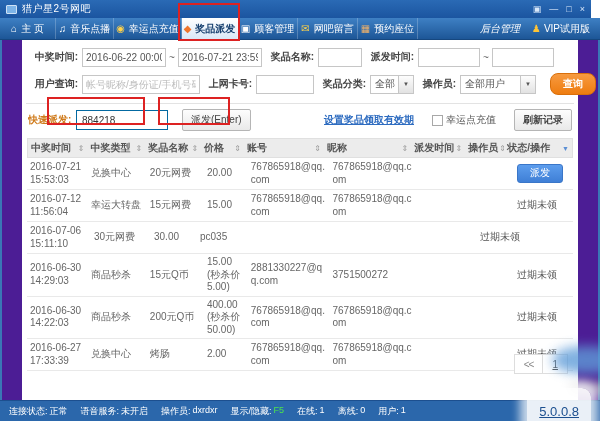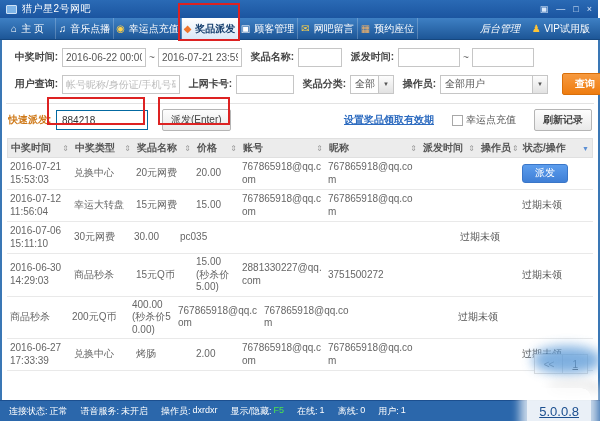--- a/index.html
+++ b/index.html
@@ -4,21 +4,21 @@
 <style>
   * { margin:0; padding:0; box-sizing:border-box; }
   html,body { width:600px; height:421px; }
   body {
     position:relative; overflow:hidden; background:#fff;
     font-family:"Liberation Sans","DejaVu Sans",sans-serif;
     -webkit-font-smoothing:antialiased;
   }
   
   .titlebar {
-    position:absolute; top:0; left:0; right:2px; height:18px;
+    position:absolute; top:0; left:0; right:9px; height:18px;
     background:linear-gradient(#2a6ab5,#1b55a0);
     display:flex; align-items:center; padding:0 6px; color:#fff;
   }
   .app-icon { width:11px; height:9px; border:1px solid #cfe2f6; background:#7db4e8; border-radius:1px; margin-right:5px; flex:none; }
   .title-text { font-size:10px; letter-spacing:.5px; }
   .win-controls { margin-left:auto; display:flex; gap:8px; font-size:9px; color:#d9e8fa; }
   .win-controls span { cursor:pointer; line-height:14px; }
   
   .tabbar {
     position:absolute; top:18px; left:0; right:0; height:22px;
@@ -31,41 +31,41 @@
     border-right:1px solid rgba(255,255,255,.22); cursor:pointer; flex:none;
   }
   .tab.active { background:linear-gradient(#ffffff,#d9e8f7); color:#17406f; font-weight:bold; }
   .ticon { font-size:10px; line-height:10px; }
   .tabbar-right { margin-left:auto; display:flex; align-items:center; gap:12px; padding-right:10px; color:#fff; font-size:10px; }
   .tabbar-right .vip { display:flex; align-items:center; gap:3px; cursor:pointer; }
   .tabbar-right .admin { cursor:pointer;font-style:italic; }
   
   .content {
     position:absolute; top:40px; left:0; right:0; bottom:21px;
-    background:#f0abfc; border-left:2px solid #3a77b5; border-right:2px solid #3a77b5;
-    padding:0 0;
+    background:#4c1d95; border-left:2px solid #3a77b5; border-right:2px solid #3a77b5;
+    padding:0 20px;
   }
   .content-inner { position:relative; background:#fff; width:100%; height:100%; }
   
   .filters { padding:6px 4px 2px; }
   .frow { display:flex; align-items:center; height:22px; margin-bottom:5px; font-size:10px; color:#444; }
   .flabel { flex:none; font-weight:bold; text-align:right; padding-right:4px; white-space:nowrap; overflow:hidden; }
   .lw56 { width:56px; } .lw44 { width:46px; }
   .tilde { width:12px; text-align:center; color:#666; flex:none; }
   input.txt { height:19px; border:1px solid #c6c6c6; font-size:10px; color:#555; padding:0 3px; font-family:inherit; flex:none; }
   input.txt::placeholder { color:#bdbdbd; }
   .w84{width:84px}.w44{width:44px}.w62{width:62px}.w118{width:118px}.w58{width:58px}
   .select { display:flex; align-items:center; border:1px solid #c6c6c6; height:19px; background:#fff; flex:none; cursor:pointer; }
   .sval { padding:0 4px; font-size:10px; color:#555; flex:1; white-space:nowrap; overflow:hidden; }
   .sarrow { width:15px; height:100%; background:linear-gradient(#fdfdfd,#e2e2e2); border-left:1px solid #c6c6c6;
             display:flex; align-items:center; justify-content:center; font-size:6px; color:#555; flex:none; }
-  .sel44{width:44px}.sel88{width:108px}
+  .sel44{width:44px}.sel88{width:76px}
   .btn-search {
     margin-left:14px; width:46px; height:22px; flex:none; cursor:pointer;
-    background:linear-gradient(#f79a40,#ee7c10); color:#fff; border:1px solid #d96f0a; border-radius:2px;
+    background:linear-gradient(#f79a40,#ee7c10); color:#fff; border:1px solid #d96f0a; border-radius:8px;
     font-size:10px; font-weight:bold; display:flex; align-items:center; justify-content:center;
   }
   .hdivider { height:1px; background:#e3e3e3; margin:1px 4px; }
   
   .quickrow { display:flex; align-items:center; height:30px; padding:0 6px; font-size:10px; }
   .quicklabel { color:#cf7a1a; font-weight:bold; width:44px; flex:none; white-space:nowrap; overflow:hidden; }
   .quick-input { width:92px; height:20px; border:1px solid #0369a1; font-size:10px; color:#333; padding:0 5px; font-family:inherit; margin-left:4px; flex:none; }
   .btn-plain {
     height:22px; padding:0 8px; cursor:pointer; flex:none;
     background:linear-gradient(#fdfdfd,#e9e9e9); border:1px solid #b5b5b5; border-radius:2px;
@@ -307,20 +307,21 @@
       <div class="td c3">15元Q币</div>
       <div class="td c4">15.00 (秒杀价5.00)</div>
       <div class="td c5">2881330227@qq.com</div>
       <div class="td c6">3751500272</div>
       <div class="td c7"></div>
       <div class="td c8"></div>
       <div class="td c9"><span class="status-text">过期未领</span></div>
     </div>
 
     <div class="tr tall">
+      <div class="td c1">2016-06-30 14:22:03</div>
       <div class="td c2">商品秒杀</div>
       <div class="td c3">200元Q币</div>
       <div class="td c4">400.00 (秒杀价50.00)</div>
       <div class="td c5">767865918@qq.com</div>
       <div class="td c6">767865918@qq.com</div>
       <div class="td c7"></div>
       <div class="td c8"></div>
       <div class="td c9"><span class="status-text">过期未领</span></div>
     </div>
 

